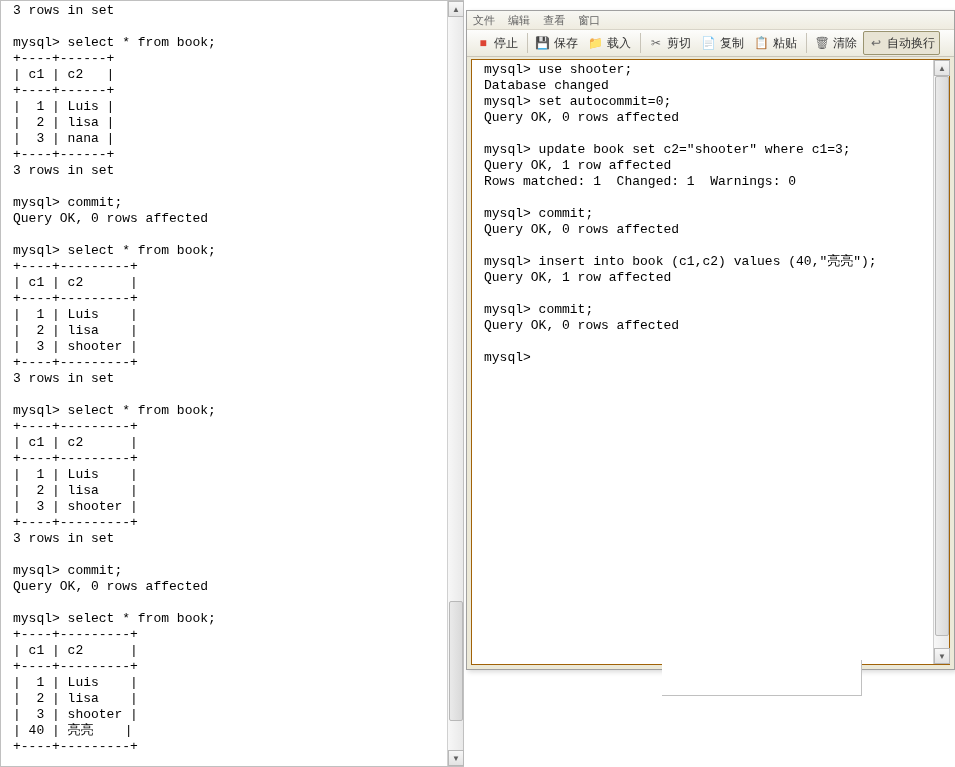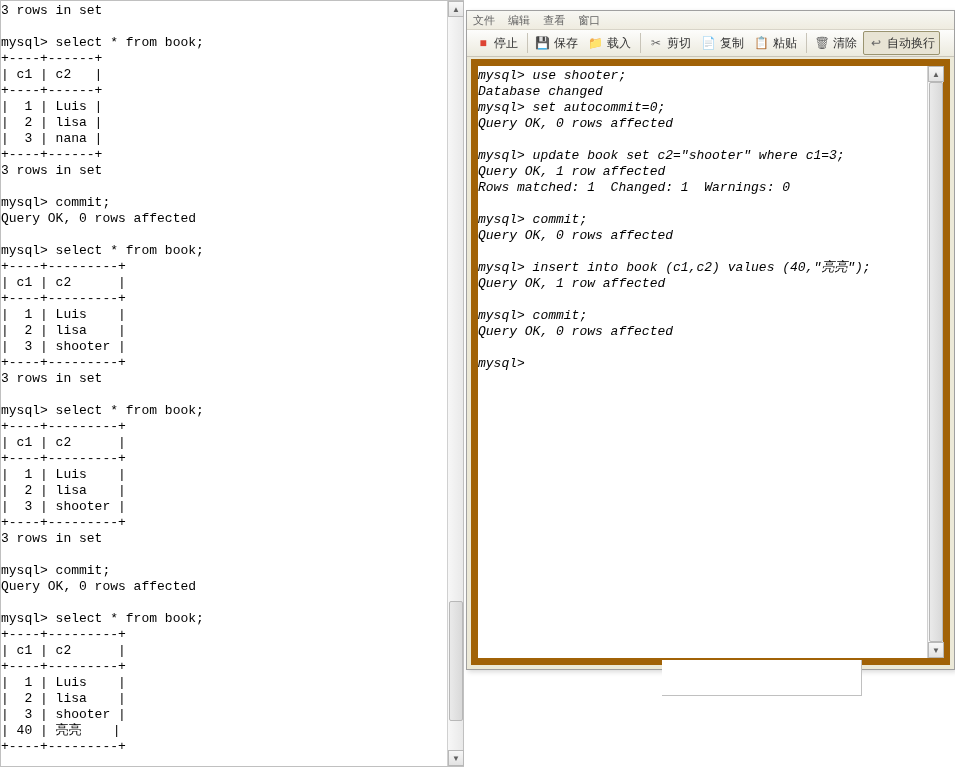--- a/index.html
+++ b/index.html
@@ -141,23 +141,22 @@
     margin: 0 3px;
   }
 
   .right-terminal {
     position: absolute;
     left: 4px;
     right: 4px;
     top: 48px;
     bottom: 4px;
     background: #fff;
-    border: 7px solid #a16207;
-    box-sizing: border-box;
-    font-style: italic;
+    border: 1px solid #a16207;
+    box-sizing: border-box;
   }
   .right-terminal-inner {
     position: absolute;
     left: 0;
     top: 0;
     right: 16px;
     bottom: 0;
     overflow: hidden;
   }
   .right-scrollbar {
@@ -170,21 +169,21 @@
     border-left: 1px solid #d0d0d0;
     box-sizing: border-box;
   }
   .right-thumb {
     top: 16px;
     height: 560px;
   }
 
   pre.term {
     margin: 0;
-    padding: 2px 0;
+    padding: 2px 12px;
     font-family: "Courier New", monospace;
     font-size: 13px;
     line-height: 16px;
     color: #000;
     white-space: pre;
     background: #fff;
   }
 
   
   .small-box {

